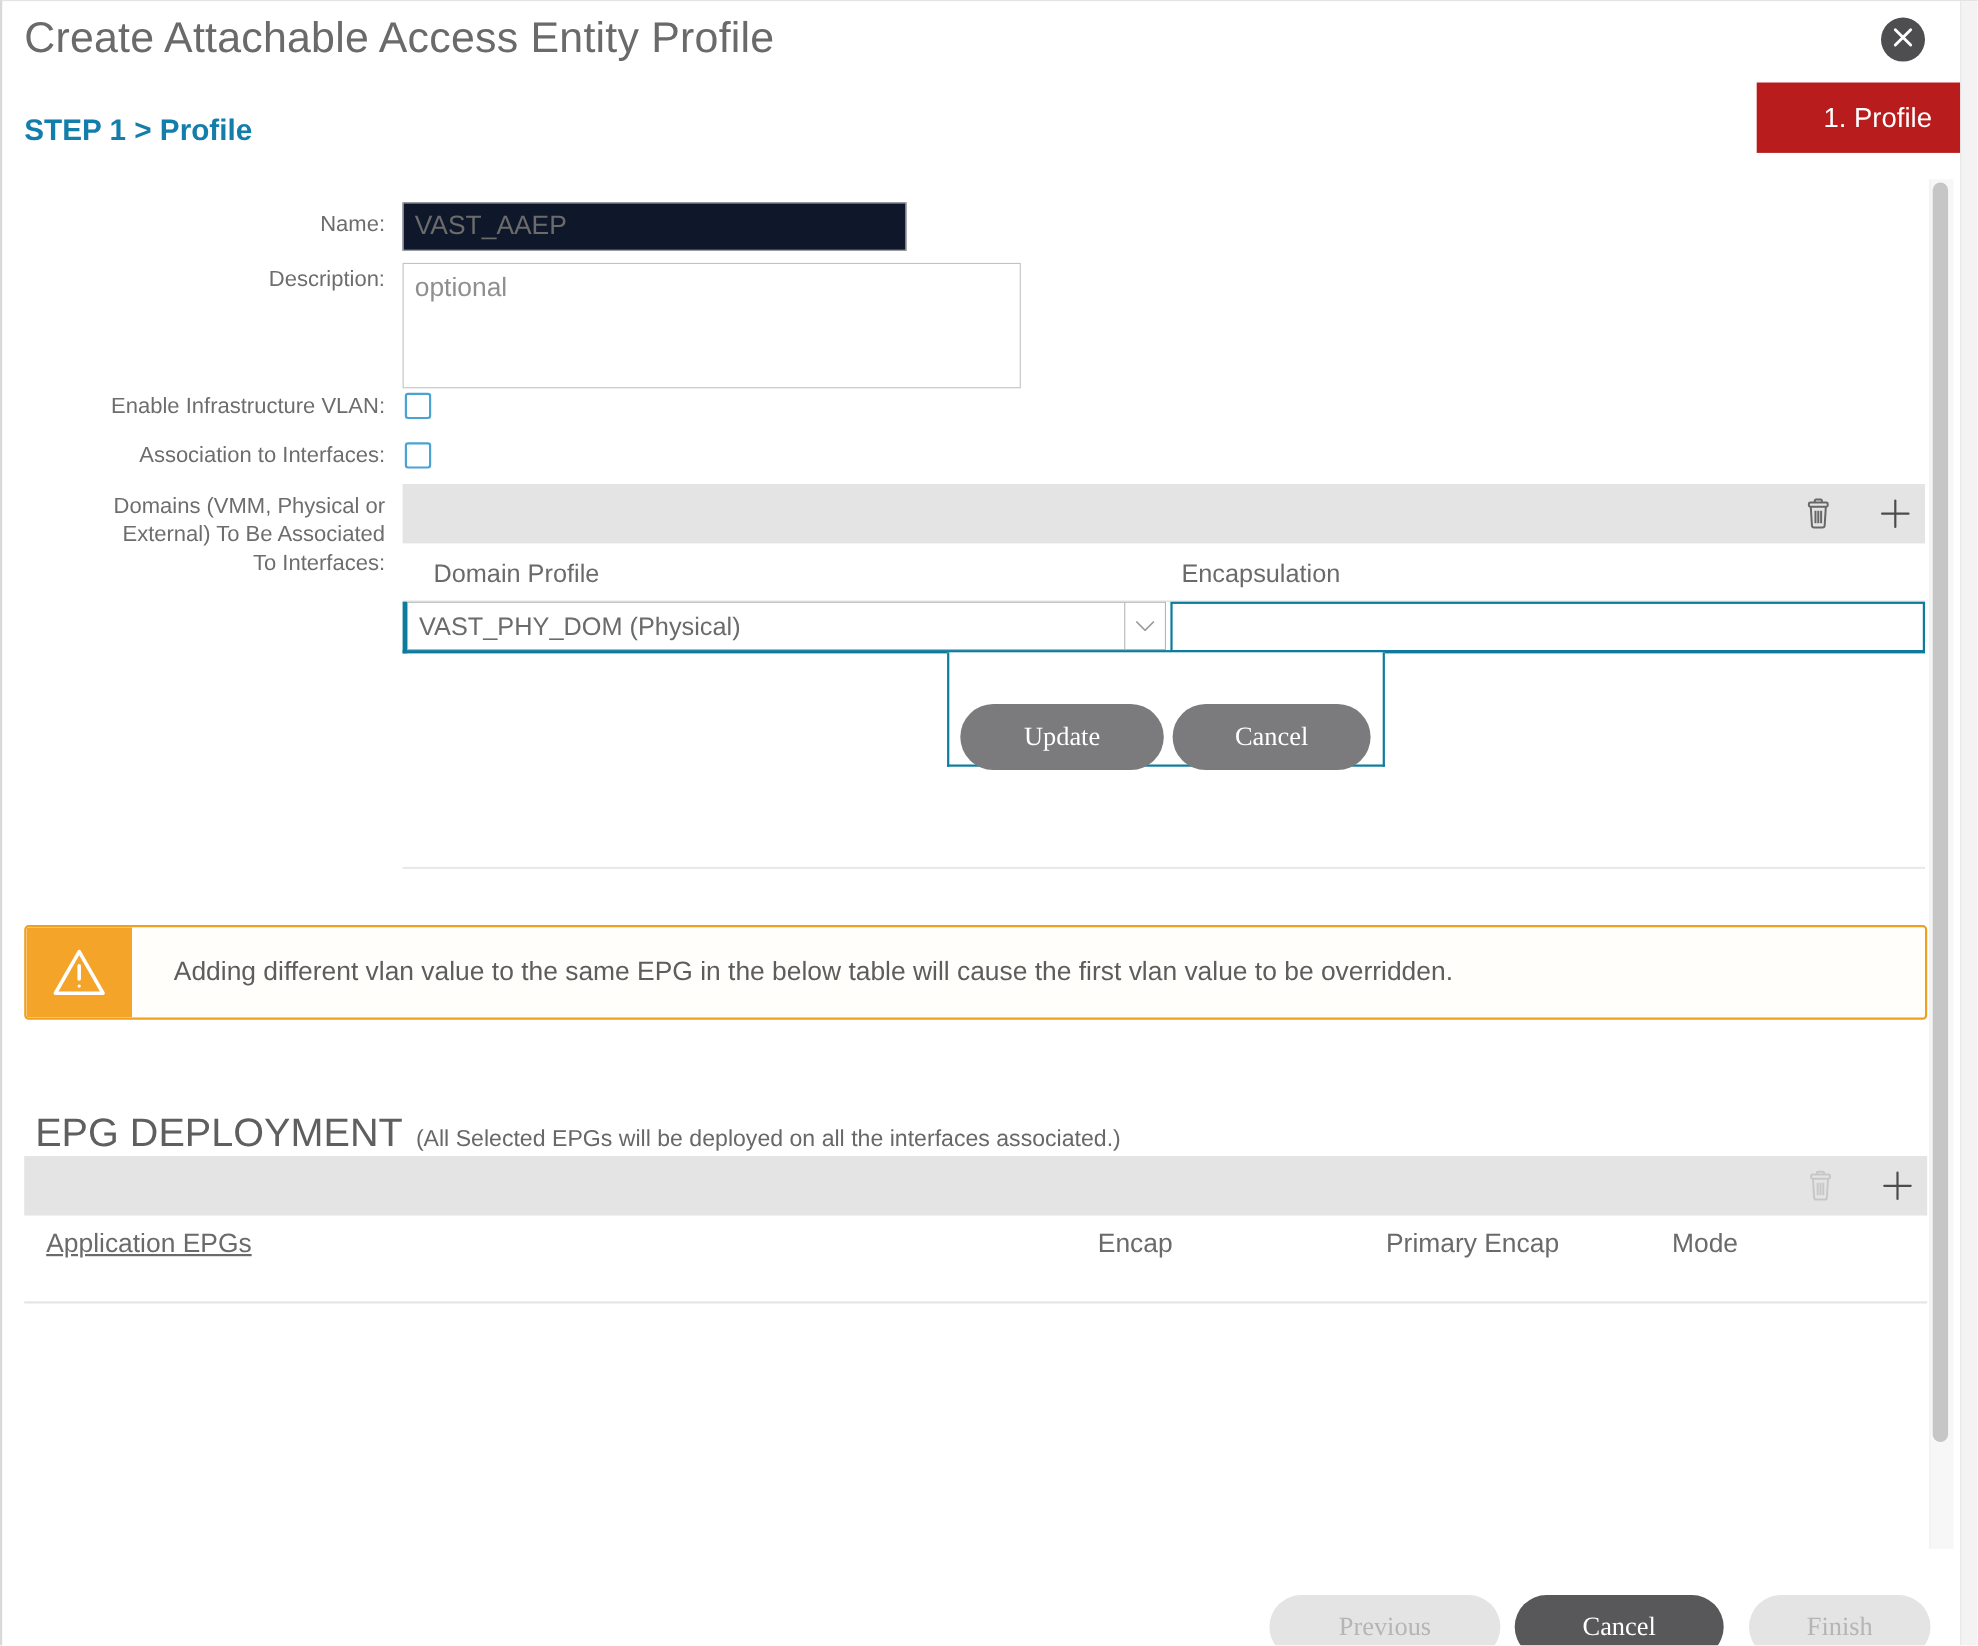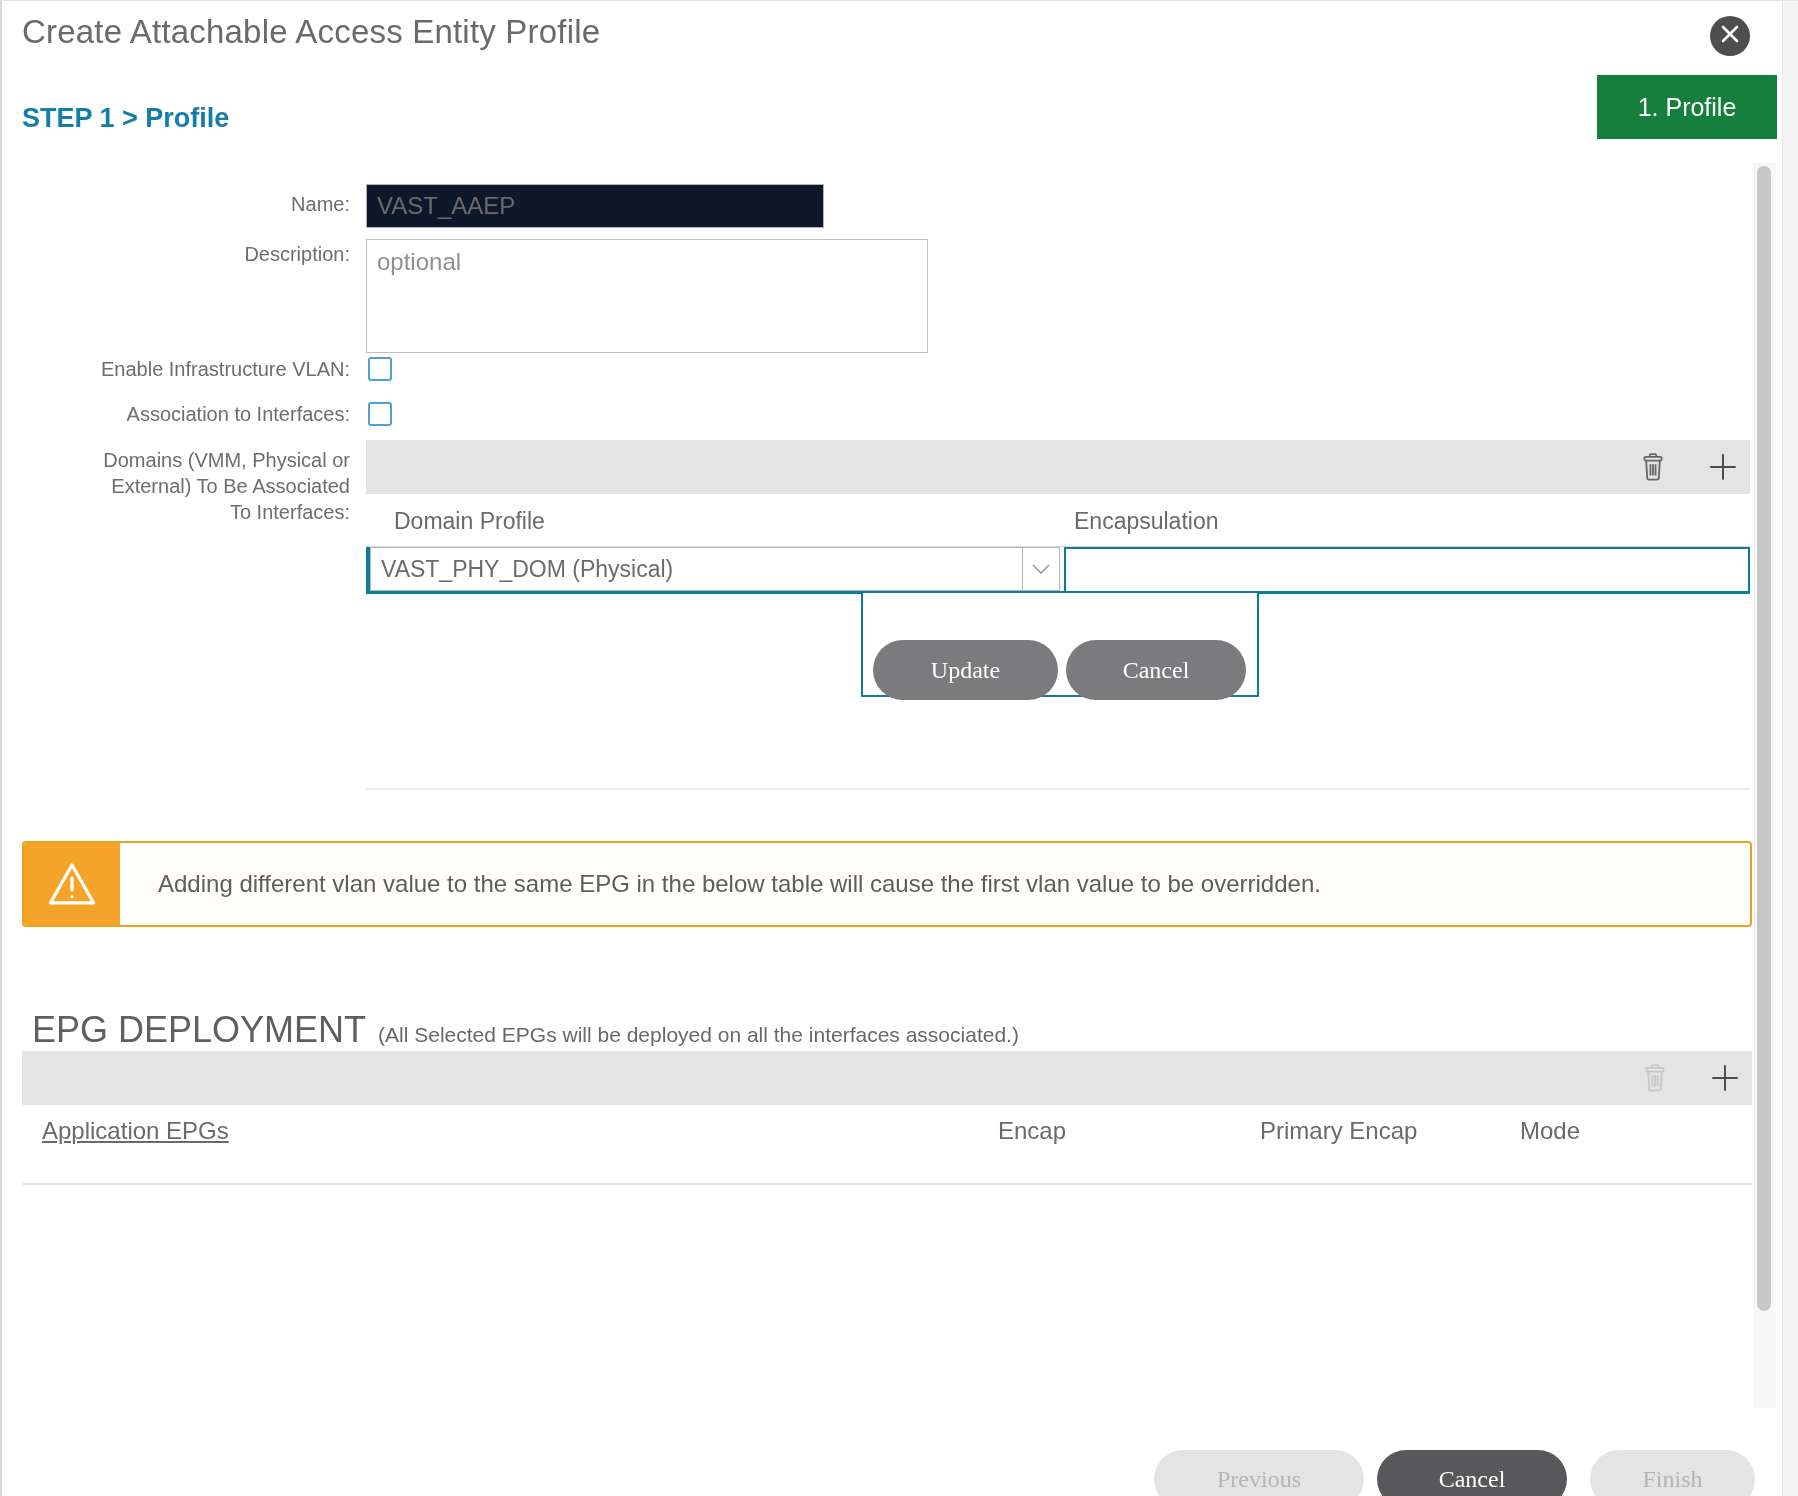--- a/index.html
+++ b/index.html
@@ -2,26 +2,26 @@
 <html><head>
 <meta charset="utf-8">
 <style>
   html,body{margin:0;padding:0;background:#ffffff;}
   body{font-family:"Liberation Sans","DejaVu Sans",sans-serif;}
   #page{position:relative;width:1798px;height:1496px;background:#fff;overflow:hidden;
         border-left:2px solid #d9d9d9;border-top:1px solid #e3e3e3;box-sizing:border-box;}
   .abs{position:absolute;}
 
   
-  .dlg-title{left:20px;top:12px;font-size:33px;color:#6a6a6a;letter-spacing:.2px;}
+  .dlg-title{left:20px;top:12px;font-size:39px;color:#6a6a6a;letter-spacing:.2px;}
   .close-btn{left:1708px;top:15px;width:40px;height:40px;border-radius:50%;background:#4e4e50;
              display:flex;align-items:center;justify-content:center;cursor:pointer;}
   .step-label{left:20px;top:102px;font-size:27px;font-weight:bold;color:#137dab;}
-  .step-badge{left:1595px;top:74px;width:180px;height:64px;background:#15803d;color:#fff;
-              font-size:25px;display:flex;align-items:center;justify-content:center;}
+  .step-badge{left:1595px;top:74px;width:180px;height:64px;background:#b91c1c;color:#fff;
+              font-size:25px;display:flex;align-items:center;justify-content:center;padding-left:20px;}
 
   
   .flabel{left:0;width:348px;text-align:right;font-size:20px;color:#6d6d6d;}
   .domains-label{white-space:pre-line;line-height:26px;}
 
   
   .name-input{left:364px;top:183px;width:458px;height:44px;border:1.5px solid #b3b3b3;background:#0f172a;
               font-size:24px;color:#6b6b6b;padding:0 10px;box-sizing:border-box;outline:none;
               font-family:"Liberation Sans","DejaVu Sans",sans-serif;}
   .desc-area{left:364px;top:238px;width:562px;height:114px;border:1.5px solid #c2c2c2;background:#fff;

